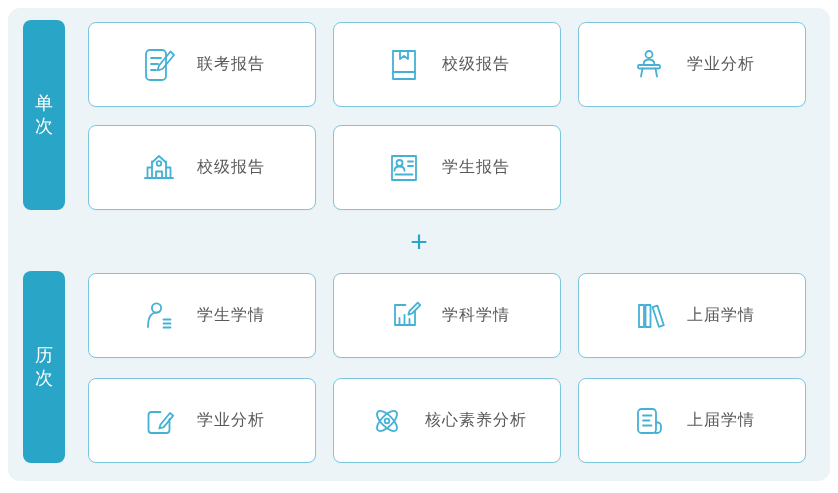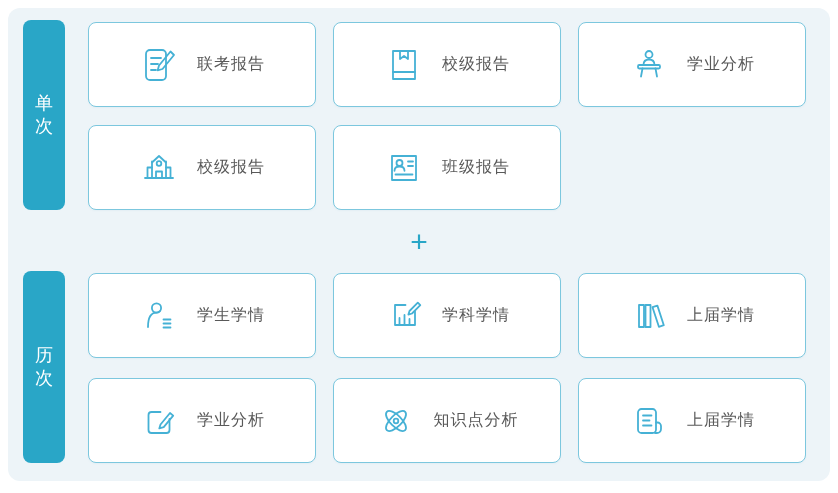--- a/index.html
+++ b/index.html
@@ -106,21 +106,21 @@
 
     <div class="card">
       <span class="icon">
         <svg viewBox="0 0 40 40">
           <rect x="8" y="8" width="24" height="24"></rect>
           <circle cx="15.5" cy="15" r="3"></circle>
           <path d="M10.5 22.8c0-2.8 2.2-4.3 5-4.3s5 1.5 5 4.3"></path>
           <path d="M24 13.5h5M24 18h5M11.5 26.5h17"></path>
         </svg>
       </span>
-      <span class="label">班级报告</span>
+      <span class="label">学生报告</span>
     </div>
 
   </div>
 
   <div class="plus">+</div>
 
   <div class="pill" id="pill-history">
     <span>历</span>
     <span>次</span>
   </div>
@@ -171,21 +171,21 @@
     </div>
 
     <div class="card">
       <span class="icon">
         <svg viewBox="0 0 40 40">
           <ellipse cx="20" cy="20" rx="13" ry="5.6" transform="rotate(45 20 20)"></ellipse>
           <ellipse cx="20" cy="20" rx="13" ry="5.6" transform="rotate(-45 20 20)"></ellipse>
           <circle cx="20" cy="20" r="2.3"></circle>
         </svg>
       </span>
-      <span class="label">知识点分析</span>
+      <span class="label">核心素养分析</span>
     </div>
 
     <div class="card">
       <span class="icon">
         <svg viewBox="0 0 40 40">
           <rect x="9" y="8" width="18" height="24" rx="3.5"></rect>
           <path d="M14 14.5h8.5M14 19.5h6.5M14 24.5h8.5"></path>
           <path d="M27 21.5h1.5a3.5 3.5 0 0 1 3.5 3.5v3a4 4 0 0 1-4 4H26"></path>
         </svg>
       </span>

